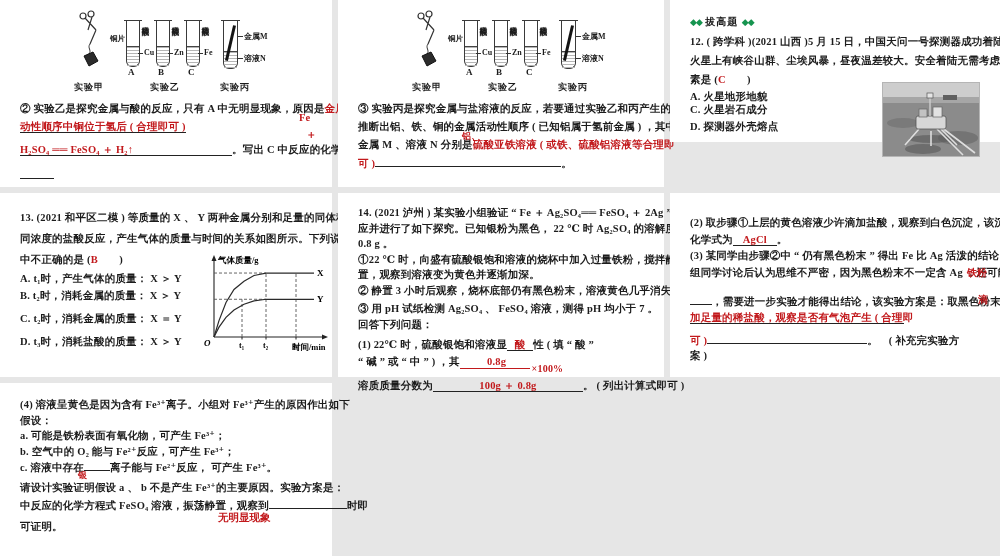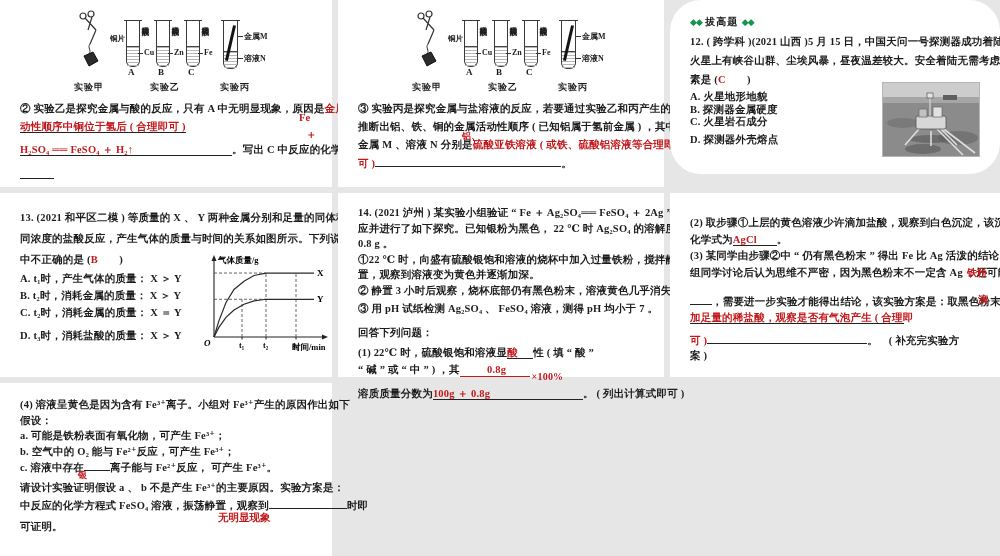--- a/index.html
+++ b/index.html
@@ -4,21 +4,21 @@
 <style>
   html,body{margin:0;padding:0;background:#d9d9d9;}
   .stage{position:relative;width:1000px;height:556px;background:#e6e6e6;overflow:hidden;
          font-family:"Liberation Serif","DejaVu Serif",serif;color:#1c1c1c;}
   .panel{position:absolute;background:#fff;}
   .txt{position:absolute;font-weight:bold;font-size:10.5px;letter-spacing:.2px;}
   .ln{white-space:nowrap;}
   .red{color:#c2191c;}
   .grn{color:#16944f;}
   .bl{display:inline-block;border-bottom:1.2px solid #222;height:11px;line-height:11px;
-      vertical-align:baseline;text-align:left;}
+      vertical-align:baseline;text-align:center;}
   .u{border-bottom:1.2px solid #222;}
   .abs{position:absolute;white-space:nowrap;font-weight:bold;}
   
   .diag{position:absolute;left:68px;top:8px;width:215px;height:88px;font-weight:bold;}
   .tube{position:absolute;width:12px;height:46px;border:1.3px solid #3a3a3a;border-top:none;
         border-radius:0 0 6px 6px;}
   .tube:before{content:"";position:absolute;left:-3px;right:-3px;top:0;border-top:1.3px solid #3a3a3a;}
   .liq{position:absolute;left:0;right:0;bottom:0;height:19px;border-top:1px solid #444;
        background:repeating-linear-gradient(0deg,#b5b5b5 0 1px,transparent 1px 3px);}
   .met{position:absolute;left:1px;right:1px;bottom:1px;height:6px;
@@ -157,32 +157,31 @@
     </div>
 
     <div class="txt" style="left:20px;top:100px;width:300px;line-height:18px;">
       <div class="ln"><span>③ 实验丙是探究金属与盐溶液的反应，若要通过实验乙和丙产生的现象</span></div>
       <div class="ln"><span>推断出铝、铁、铜的金属活动性顺序 ( 已知铝属于氢前金属 ) ，其中的</span></div>
       <div class="ln" style="position:relative;"><span>金属 M 、溶液 N 分别是</span><span class="abs red" style="left:104px;top:-9px;font-size:9px;">铝、</span><span class="red">硫酸亚铁溶液 ( 或铁、硫酸铝溶液等合理即</span></div>
       <div class="ln" style="margin-top:1px;"><span class="red">可 )</span><span class="bl" style="width:186px;"></span><span>。</span></div>
     </div>
   </div>
 
-  <div class="panel" id="p3" style="left:670px;top:0;width:330px;height:174px;border-radius:31px;">
+  <div class="panel" id="p3" style="left:670px;top:0;width:330px;height:142px;">
     <div class="badge">
       <span class="grn">◆◆</span>
       <span>拔高题</span>
       <span class="grn">◆◆</span>
     </div>
     <div class="txt" style="left:20px;top:32px;width:300px;line-height:19px;">
       <div class="ln"><span>12. ( 跨学科 )(2021 山西 )5 月 15 日，中国天问一号探测器成功着陆火星。</span></div>
       <div class="ln"><span>火星上有峡谷山群、尘埃风暴，昼夜温差较大。安全着陆无需考虑的因</span></div>
       <div class="ln"><span>素是 (</span><span class="red">C</span><span>　　)</span></div>
       <div class="opt" style="line-height:12.5px;margin-top:2px;">A. 火星地形地貌</div>
-      <div class="opt" style="line-height:12.5px;">B. 探测器金属硬度</div>
       <div class="opt" style="line-height:12.5px;">C. 火星岩石成分</div>
       <div class="opt" style="line-height:12.5px;margin-top:5px;">D. 探测器外壳熔点</div>
     </div>
     <svg width="96" height="73" style="position:absolute;left:212px;top:82px;border:1px solid #b5b5b5;" viewBox="0 0 96 73">
       <rect x="0" y="0" width="96" height="17" fill="#cdcdcd"></rect>
       <rect x="0" y="14" width="96" height="8" fill="#a6a6a6"></rect>
       <rect x="0" y="20" width="96" height="53" fill="#8b8b8b"></rect>
       <ellipse cx="20" cy="40" rx="16" ry="5" fill="#7a7a7a"></ellipse>
       <ellipse cx="75" cy="55" rx="20" ry="7" fill="#747474"></ellipse>
       <ellipse cx="40" cy="66" rx="18" ry="5" fill="#6d6d6d"></ellipse>
@@ -197,21 +196,21 @@
     </svg>
   </div>
 
   <div class="panel" id="p4" style="left:0;top:193px;width:332px;height:184px;">
     <div class="txt" style="left:20px;top:14px;width:302px;line-height:21px;">
       <div class="ln"><span>13. (2021 和平区二模 ) 等质量的 X 、 Y 两种金属分别和足量的同体积、</span></div>
       <div class="ln"><span>同浓度的盐酸反应，产生气体的质量与时间的关系如图所示。下列说法</span></div>
       <div class="ln"><span>中不正确的是 (</span><span class="red">B</span><span>　　)</span></div>
       <div class="opt" style="line-height:17px;">A. t₁时，产生气体的质量： X ＞ Y</div>
       <div class="opt" style="line-height:17px;">B. t₂时，消耗金属的质量： X ＞ Y</div>
-      <div class="opt" style="line-height:17px;">C. t₂时，消耗金属的质量： X ＝ Y</div>
+      <div class="opt" style="line-height:17px;margin-top:6px;">C. t₂时，消耗金属的质量： X ＝ Y</div>
       <div class="opt" style="line-height:17px;margin-top:6px;">D. t₃时，消耗盐酸的质量： X ＞ Y</div>
     </div>
     <div style="position:absolute;left:200px;top:58px;">
       <svg id="chartsvg" width="132" height="100" viewBox="0 0 132 100">
         <line x1="14" y1="86" x2="14" y2="8" stroke="#222" stroke-width="1.1"></line>
         <polygon points="14,4 11.5,10 16.5,10" fill="#222"></polygon>
         <line x1="14" y1="86" x2="124" y2="86" stroke="#222" stroke-width="1.1"></line>
         <polygon points="128,86 122,83.5 122,88.5" fill="#222"></polygon>
         <text x="18" y="12" font-size="8.5" font-weight="bold">气体质量/g</text>
         <text x="4" y="95" font-size="9" font-style="italic" font-weight="bold">O</text>
@@ -239,21 +238,21 @@
 
   <div class="panel" id="p5" style="left:338px;top:193px;width:326px;height:184px;">
     <div class="txt" style="left:20px;top:12px;width:296px;line-height:15.5px;">
       <div class="ln"><span>14. (2021 泸州 ) 某实验小组验证 “ Fe ＋ Ag₂SO₄══ FeSO₄ ＋ 2Ag ” 反</span></div>
       <div class="ln"><span>应并进行了如下探究。已知银粉为黑色， 22 ℃ 时 Ag₂SO₄ 的溶解度为</span></div>
       <div class="ln"><span>0.8 g 。</span></div>
       <div class="ln"><span>①22 ℃ 时，向盛有硫酸银饱和溶液的烧杯中加入过量铁粉，搅拌静</span></div>
       <div class="ln"><span>置，观察到溶液变为黄色并逐渐加深。</span></div>
       <div class="ln"><span>② 静置 3 小时后观察，烧杯底部仍有黑色粉末，溶液黄色几乎消失。</span></div>
       <div class="ln" style="margin-top:3px;"><span>③ 用 pH 试纸检测 Ag₂SO₄ 、 FeSO₄ 溶液，测得 pH 均小于 7 。</span></div>
-      <div class="ln" style="margin-top:8px;"><span>回答下列问题：</span></div>
+      <div class="ln" style="margin-top:0;"><span>回答下列问题：</span></div>
       <div class="ln" style="margin-top:4px;line-height:17px;"><span>(1) 22℃ 时，硫酸银饱和溶液显</span><span class="bl" style="width:26px;"><span class="red">酸</span></span><span>性 ( 填 “ 酸 ”</span></div>
       <div class="ln" style="line-height:17px;"><span>“ 碱 ” 或 “ 中 ” ) ，其</span><span class="red fracnum">0.8g</span><span class="red mult">×100%</span></div>
       <div class="ln" style="line-height:17px;"><span>溶质质量分数为</span><span class="bl" style="width:150px;"><span class="red">100g ＋ 0.8g</span></span><span>。 ( 列出计算式即可 )</span></div>
     </div>
   </div>
 
   <div class="panel" id="p6" style="left:670px;top:193px;width:330px;height:184px;">
     <div class="txt" style="left:20px;top:22px;width:298px;line-height:16.5px;">
       <div class="ln"><span>(2) 取步骤①上层的黄色溶液少许滴加盐酸，观察到白色沉淀，该沉淀的</span></div>
       <div class="ln"><span>化学式为</span><span class="bl" style="width:44px;"><span class="red">AgCl</span></span><span>。</span></div>

